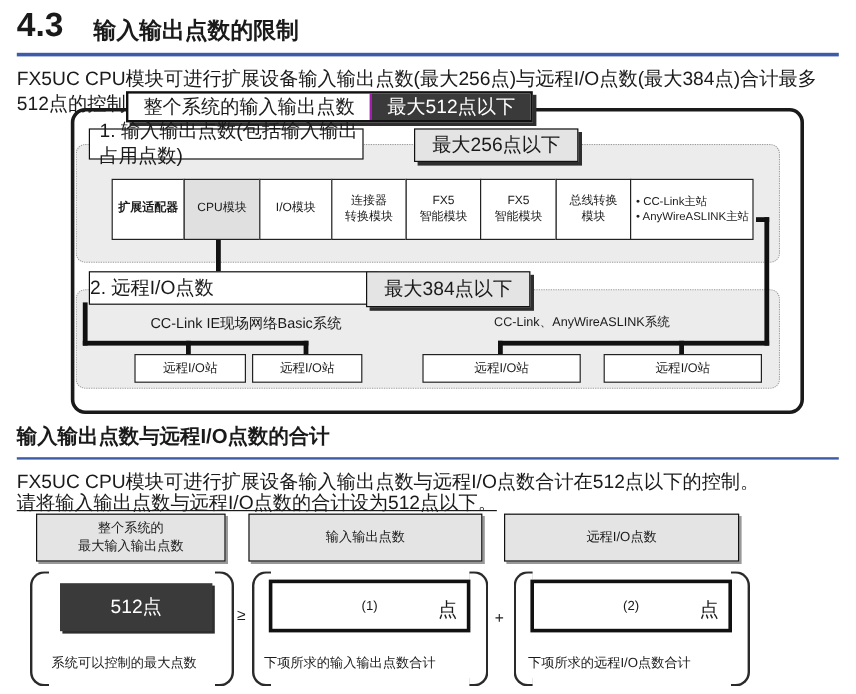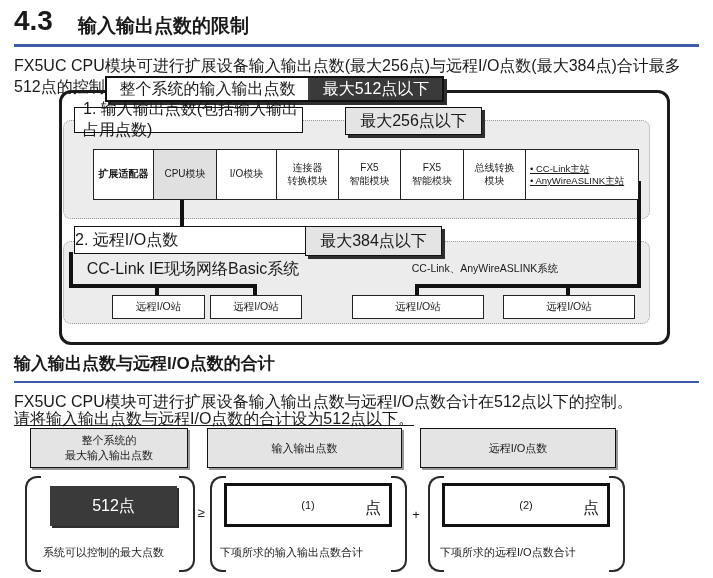--- a/index.html
+++ b/index.html
@@ -47,49 +47,49 @@
   <div class="abs thick" style="left:637px;top:181px;width:4px;height:107px;"></div>
   <div class="abs thick" style="left:69px;top:252px;width:4px;height:36px;"></div>
   <div class="abs thick" style="left:69px;top:284px;width:188px;height:4px;"></div>
   <div class="abs thick" style="left:155px;top:284px;width:4px;height:11px;"></div>
   <div class="abs thick" style="left:253px;top:284px;width:4px;height:11px;"></div>
   <div class="abs thick" style="left:415px;top:284px;width:226px;height:4px;"></div>
   <div class="abs thick" style="left:415px;top:284px;width:4px;height:11px;"></div>
   <div class="abs thick" style="left:566px;top:284px;width:4px;height:11px;"></div>
 
   <div class="abs" style="left:105px;top:76px;width:335px;height:22px;display:flex;border:2px solid #111;box-shadow:3px 3px 0 0 #2e2e2e;background:#fff;">
-    <div class="ctr t11" style="flex:0 0 201px;border-right:2px solid #404040;">整个系统的输入输出点数</div>
+    <div class="ctr t11" style="flex:0 0 201px;border-right:2px solid #a21caf;">整个系统的输入输出点数</div>
     <div class="ctr darkcell t11" style="flex:1;">最大512点以下</div>
   </div>
 
   <div class="abs whitebox t11" style="left:74px;top:107px;width:229px;height:26px;display:flex;align-items:center;padding-left:8px;box-sizing:border-box;">1.  输入输出点数(包括输入输出占用点数)</div>
   <div class="abs graybox ctr t11" style="left:305px;top:107px;width:135px;height:26px;margin-left:40px;">最大256点以下</div>
 
   <div class="abs" style="left:93px;top:149px;height:51px;display:flex;">
     <div class="mcell pre" style="width:59px;">扩展适配器</div>
     <div class="mcell pre cpu" style="width:62px;">CPU模块</div>
     <div class="mcell pre" style="width:59px;">I/O模块</div>
     <div class="mcell pre" style="width:61px;">连接器
 转换模块</div>
     <div class="mcell pre" style="width:61px;">FX5
 智能模块</div>
     <div class="mcell pre" style="width:62px;">FX5
 智能模块</div>
     <div class="mcell pre" style="width:61px;">总线转换
 模块</div>
-    <div class="mcell" style="width:114px;flex-direction:column;align-items:flex-start;justify-content:center;padding-left:4px;box-sizing:border-box;font-size:9.5px;text-align:left;text-decoration:underline;">
+    <div class="mcell" style="width:103px;flex-direction:column;align-items:flex-start;justify-content:center;padding-left:4px;box-sizing:border-box;font-size:9.5px;text-align:left;">
       <span>• CC-Link主站</span>
       <span>• AnyWireASLINK主站</span>
     </div>
   </div>
 
   <div class="abs whitebox t11" style="left:74px;top:226px;width:241px;height:28px;display:flex;align-items:center;padding-left:0;box-sizing:border-box;">2.  远程I/O点数</div>
   <div class="abs graybox ctr t11" style="left:305px;top:226px;width:135px;height:28px;">最大384点以下</div>
 
-  <div class="abs ctr" style="left:63px;top:262px;width:260px;height:14px;font-size:16px;">CC-Link IE现场网络Basic系统</div>
+  <div class="abs ctr" style="left:75px;top:262px;width:260px;height:14px;font-size:12px;">CC-Link IE现场网络Basic系统</div>
   <div class="abs ctr" style="left:350px;top:262px;width:270px;height:14px;font-size:10.5px;">CC-Link、AnyWireASLINK系统</div>
 
   <div class="abs station ctr" style="left:112px;top:295px;width:91px;height:22px;">远程I/O站</div>
   <div class="abs station ctr" style="left:210px;top:295px;width:90px;height:22px;">远程I/O站</div>
   <div class="abs station ctr" style="left:352px;top:295px;width:130px;height:22px;">远程I/O站</div>
   <div class="abs station ctr" style="left:503px;top:295px;width:130px;height:22px;">远程I/O站</div>
 
   <div class="abs" style="left:14px;top:352px;font-size:17px;font-weight:bold;">输入输出点数与远程I/O点数的合计</div>
   <div class="abs rule" style="left:14px;top:381px;width:685px;height:2px;"></div>
   <div class="abs t11" style="left:14px;top:392px;width:690px;">FX5UC CPU模块可进行扩展设备输入输出点数与远程I/O点数合计在512点以下的控制。</div>

